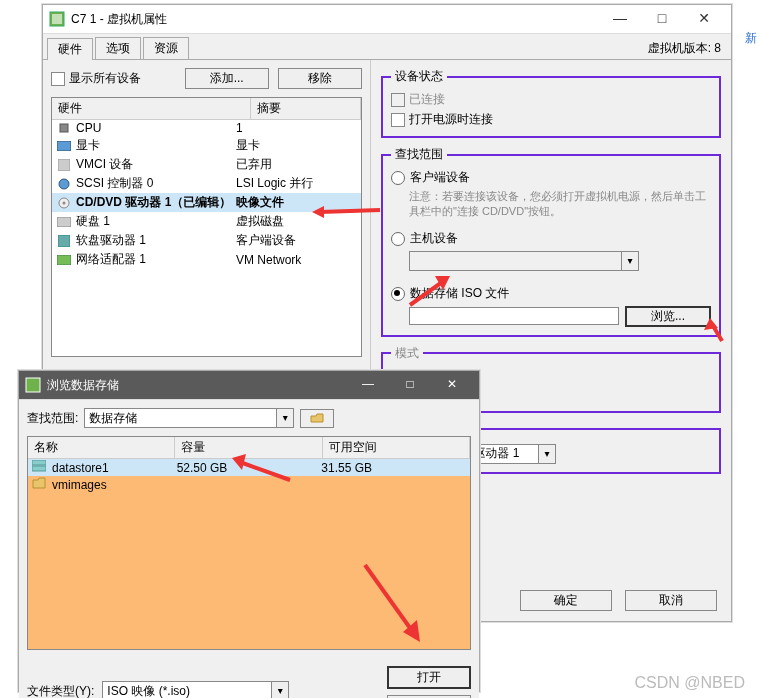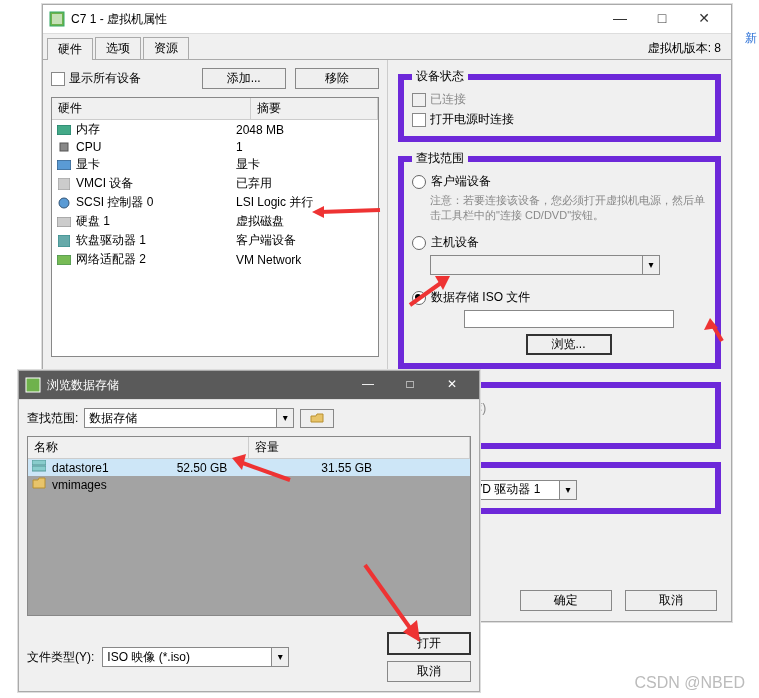--- a/index.html
+++ b/index.html
@@ -131,21 +131,21 @@
     background: #cde6f7;
     font-weight: bold;
   }
   .hw-ico {
     width: 16px; height:14px; margin-right:4px;
     display:inline-flex; align-items:center; justify-content:center;
   }
   .col1 { width: 180px; display:flex; align-items:center; }
   .col2 { flex:1; }
   fieldset {
-    border: 6px solid #6d28d9;
+    border: 2px solid #6d28d9;
     margin: 0 0 8px 0;
     padding: 6px 8px 8px 8px;
     font-size: 12px;
   }
   legend { padding: 0 4px; }
   .radio {
     width: 12px; height: 12px;
     border: 1px solid #666;
     border-radius: 50%;
     display: inline-block;
@@ -190,21 +190,21 @@
   }
   .side-text { position:absolute; top:30px; right:2px; color:#2a6fd6; font-size:12px;}
   .watermark {
     position:absolute; right:14px; bottom:6px; color:#bbb; font-size:16px;
     font-family: Arial;
   }
 
   
   .browse-body { padding: 8px; background:#f0f0f0;}
   .ds-table {
-    border: 1px solid #888; background:#a3a3a3; width:100%; height:180px;
+    border: 1px solid #888; background:#fdba74; width:100%; height:214px;
     box-sizing:border-box;
   }
   .ds-head { display:flex; background:#f0f0f0; border-bottom:1px solid #ccc;}
   .ds-head > div { padding:2px 6px; border-right:1px solid #ccc; flex:1; }
   .ds-row { display:flex; padding:1px 4px; align-items:center;}
   .ds-row.sel { background:#cde6f7;}
   .ds-row > div { flex:1; display:flex; align-items:center;}
   .ds-ico { width:16px; margin-right:4px;}
 
   .arrow-ann {
@@ -252,31 +252,20 @@
 
       <div class="hw-table">
         <div class="hw-head">
           <div style="width:186px;">硬件</div>
           <div style="flex:1;">摘要</div>
         </div>
         <div class="hw-rows">
           <div class="hw-row">
             <div class="col1">
                 <span class="hw-ico">
-                  <svg width="14" height="10">
-                    <rect width="14" height="10" fill="#4a8" stroke="#276"></rect>
-                  </svg>
-                </span>
-                <span>内存</span>
-              </div>
-            <div class="col2">2048 MB</div>
-          </div>
-          <div class="hw-row">
-            <div class="col1">
-                <span class="hw-ico">
                   <svg width="12" height="12">
                     <rect x="2" y="2" width="8" height="8" fill="#888" stroke="#555"></rect>
                   </svg>
                 </span>
                 <span>CPU</span>
               </div>
             <div class="col2">1</div>
           </div>
           <div class="hw-row">
             <div class="col1">
@@ -304,20 +293,32 @@
             <div class="col1">
                 <span class="hw-ico">
                   <svg width="12" height="12">
                     <circle cx="6" cy="6" r="5" fill="#5a9bd5" stroke="#357"></circle>
                   </svg>
                 </span>
                 <span>SCSI 控制器 0</span>
               </div>
             <div class="col2">LSI Logic 并行</div>
           </div>
+          <div class="hw-row sel">
+            <div class="col1">
+                <span class="hw-ico">
+                  <svg width="12" height="12">
+                    <circle cx="6" cy="6" r="5" fill="#eee" stroke="#888"></circle>
+                    <circle cx="6" cy="6" r="1.5" fill="#888"></circle>
+                  </svg>
+                </span>
+                <span>CD/DVD 驱动器 1（已编辑）</span>
+              </div>
+            <div class="col2">映像文件</div>
+          </div>
           <div class="hw-row">
             <div class="col1">
                 <span class="hw-ico">
                   <svg width="14" height="10">
                     <rect width="14" height="10" fill="#ccc" stroke="#888"></rect>
                   </svg>
                 </span>
                 <span>硬盘 1</span>
               </div>
             <div class="col2">虚拟磁盘</div>
@@ -333,21 +334,21 @@
               </div>
             <div class="col2">客户端设备</div>
           </div>
           <div class="hw-row">
             <div class="col1">
                 <span class="hw-ico">
                   <svg width="14" height="10">
                     <rect width="14" height="10" fill="#7b5" stroke="#485"></rect>
                   </svg>
                 </span>
-                <span>网络适配器 2</span>
+                <span>网络适配器 1</span>
               </div>
             <div class="col2">VM Network</div>
           </div>
         </div>
       </div>
     </div>
 
     <div class="right-col">
       <fieldset>
         <legend>设备状态</legend>
@@ -360,21 +361,21 @@
         <div><span class="radio"></span><span>客户端设备</span></div>
         <div class="note">注意：若要连接该设备，您必须打开虚拟机电源，然后单击工具栏中的"连接 CD/DVD"按钮。</div>
 
         <div style="margin-top:10px;"><span class="radio"></span><span>主机设备</span></div>
         <div class="combo" style="width:230px; margin:4px 0 0 18px; background:#f0f0f0;">
           <div class="txt"></div>
             <div class="arrow">▾</div>
         </div>
 
         <div style="margin-top:14px;"><span class="radio sel"></span><span>数据存储 ISO 文件</span></div>
-        <div style="display:flex; gap:6px; margin:4px 0 0 18px; align-items:center;flex-direction:column;">
+        <div style="display:flex; gap:6px; margin:4px 0 0 18px; align-items:center;">
           <div class="input" style="width:210px;"></div>
           <span class="btn" style="border:2px solid #333; padding:0 10px;">浏览...</span>
         </div>
       </fieldset>
 
       <fieldset style="color:#888;">
         <legend>模式</legend>
         <div><span class="radio disabled"></span><span>IDE (推荐)</span></div>
         <div style="margin-top:3px;"><span class="radio disabled"></span><span>IDE</span></div>
       </fieldset>
@@ -422,20 +423,21 @@
         <svg width="14" height="12">
             <path d="M1 5h5l1-2h6v8H1z" fill="#e8c46a" stroke="#b89030"></path>
           </svg>
       </span>
     </div>
 
     <div class="ds-table">
       <div class="ds-head">
         <div>名称</div>
         <div>容量</div>
+        <div>可用空间</div>
       </div>
       <div class="ds-row sel">
         <div>
             <span class="ds-ico"><svg width="14" height="12">
                 <rect width="14" height="5" fill="#8cc" stroke="#599"></rect>
                 <rect y="6" width="14" height="5" fill="#8cc" stroke="#599"></rect>
               </svg></span>
             <span>datastore1</span>
           </div>
         <div>52.50 GB</div>

